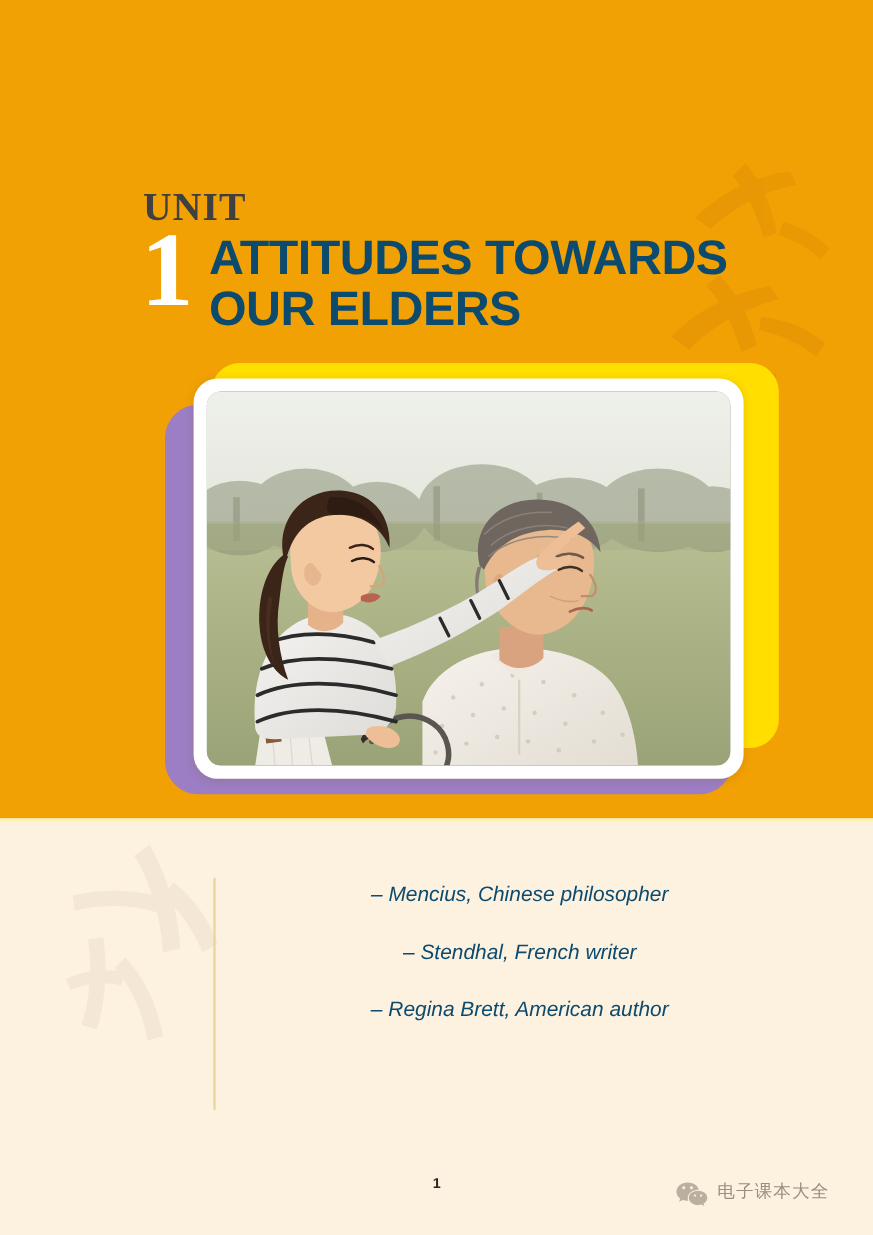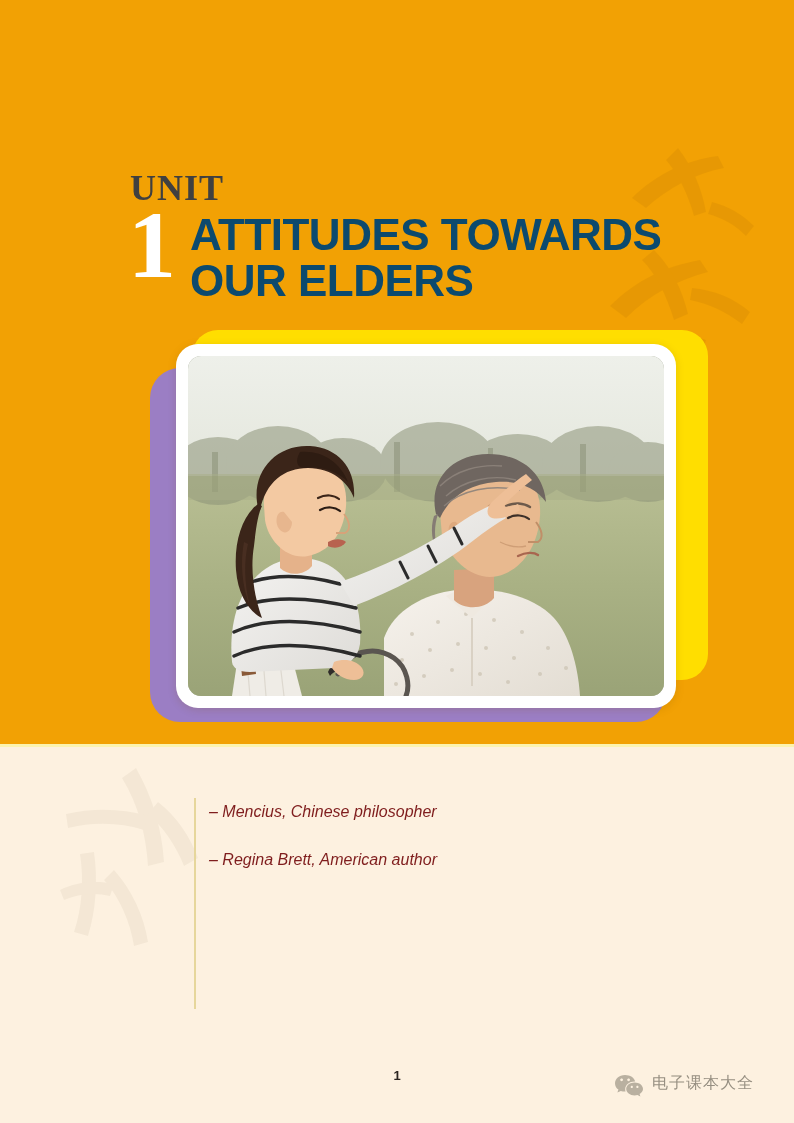--- a/index.html
+++ b/index.html
@@ -168,25 +168,25 @@
     font-family: "Liberation Sans", sans-serif;
     font-style: italic;
     font-size: 14.5px;
     line-height: 1.72;
     color: #241F1C;
     margin: 0;
   }
   .quote-attr {
     font-family: "Liberation Sans", sans-serif;
     font-style: italic;
-    font-size: 16px;
+    font-size: 19px;
     line-height: 1.72;
-    color: #7f1d1d;
+    color: #0c4a6e;
     margin: 0;
-    text-align: left;
+    text-align: center;
     padding-right: 4px;
   }
 
   
   .page-number {
     position: absolute;
     left: 0;
     top: 1068px;
     width: 794px;
     text-align: center;
@@ -434,20 +434,21 @@
 
   <div class="quotes">
     <div class="quote-rule"></div>
     <div class="quote-body">
 
       <div class="quote-group">
         <p class="quote-attr">– Mencius, Chinese philosopher</p>
       </div>
 
       <div class="quote-group">
+        <p class="quote-attr">– Stendhal, French writer</p>
       </div>
 
       <div class="quote-group">
         <p class="quote-attr">– Regina Brett, American author</p>
       </div>
 
     </div>
   </div>
 
   <div class="page-number">1</div>

